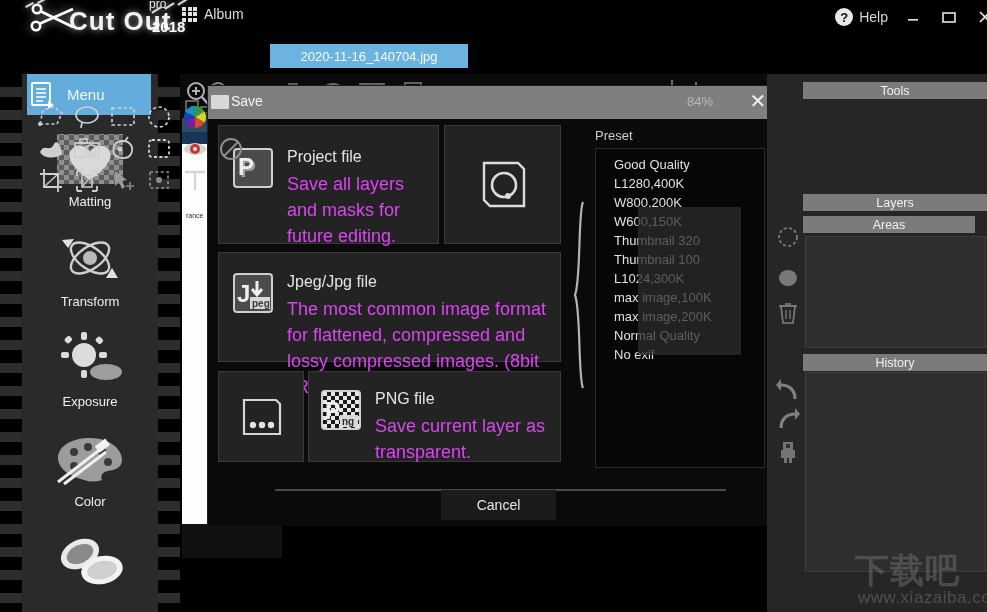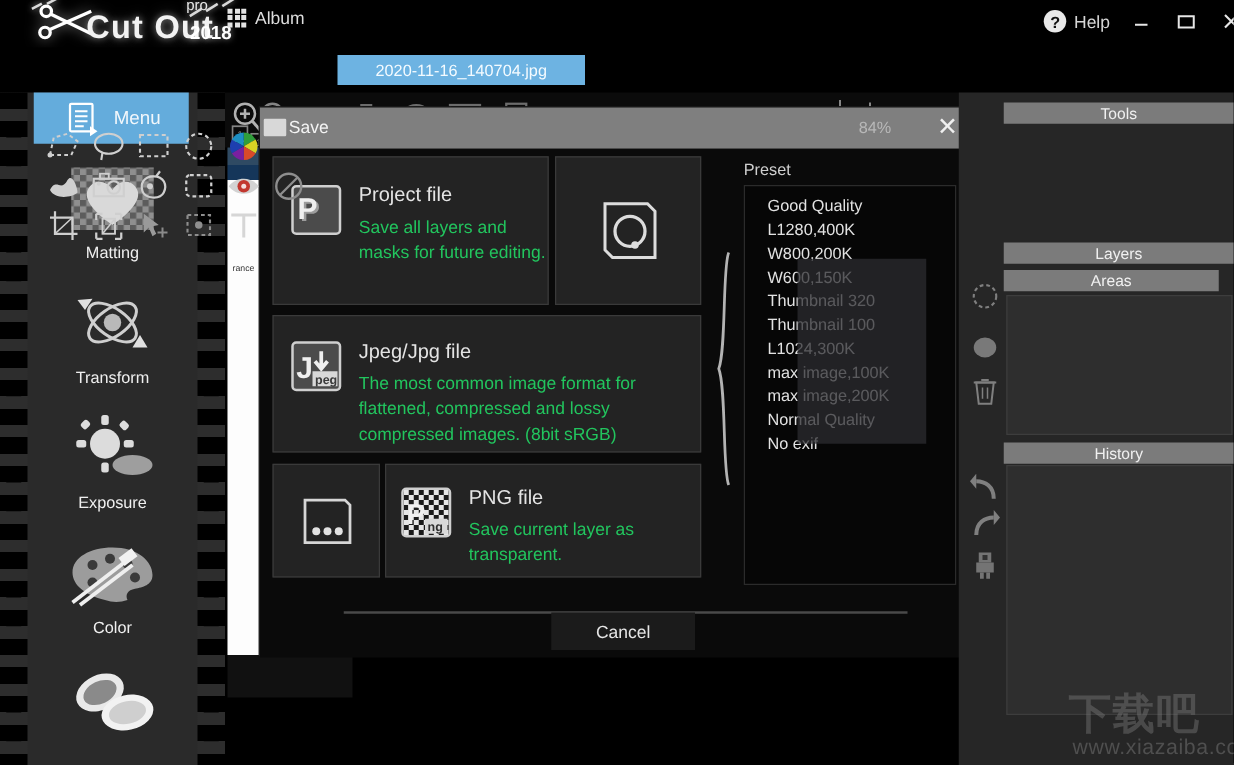--- a/index.html
+++ b/index.html
@@ -48,21 +48,21 @@
     background: #6db3e2; color: #f4fbff; font-size: 13px; display: flex; align-items: center;
     justify-content: center; cursor: pointer; }
 
   
   .sidebar { position: absolute; left: 0; top: 74px; width: 180px; height: 538px; background: #2a2a2a; }
   .film { position: absolute; top: 0; width: 22px; height: 538px;
     background: repeating-linear-gradient(to bottom, #000 0 13px, #2d2d2d 13px 23px); }
   .film.l { left: 0; } .film.r { left: 158px; }
   .film i { position: absolute; left: 5px; width: 12px; height: 9px; background: #000; }
   .menu-btn { position: absolute; left: 27px; top: 0px; width: 124px; height: 41px; background: #64acdc;
-    display: flex; align-items: center; gap: 10px; padding-left: 24px; cursor: pointer; }
+    display: flex; align-items: center; gap: 10px; cursor: pointer; }
   .menu-lbl { color: #f2f7fb; font-size: 15px; }
   .side-item { position: absolute; left: 22px; width: 136px; text-align: center; cursor: pointer; }
   .side-item .lbl { color: #efefef; font-size: 13px; margin-top: 4px; }
   .side-ico { width: 92px; height: 60px; margin: 0 auto; position: relative; }
 
   
   .editor { position: absolute; left: 180px; top: 74px; width: 587px; height: 538px; background: #000; }
   .toolbar { position: absolute; left: 0; top: 0; width: 587px; height: 44px; background: #0b0b0b; }
   .tb-ico { position: absolute; top: 6px; opacity: .85; }
   .histogram { position: absolute; right: 0; top: 4px; width: 100px; height: 36px; }
@@ -81,21 +81,21 @@
   .dlg-head-fileicon { position: absolute; left: 3px; top: 9px; width: 18px; height: 14px;
     background: #d8d8d8; border-radius: 1px; }
   .dlg-zoom { position: absolute; right: 68px; top: 8px; font-size: 13px; color: #b8b8b8; }
   .dlg-close { position: absolute; right: 12px; top: 4px; font-size: 20px; color: #f0f0f0; cursor: pointer;
     width: 22px; height: 22px; display: flex; align-items: center; justify-content: center; }
 
   .dlg-body { position: absolute; left: 0; top: 33px; width: 573px; height: 407px; background: #0a0a0a; }
 
   .card { position: absolute; background: #232323; border: 1px solid #3a3a3a; cursor: pointer; }
   .card-title { font-size: 16px; color: #e4e4e4; }
-  .card-desc { font-size: 14px; color: #22c55e; line-height: 1.45; margin-top: 5px; }
+  .card-desc { font-size: 18px; color: #d946ef; line-height: 1.45; margin-top: 5px; }
 
   .fmt-ico { width: 40px; height: 40px; border: 2px solid #cfcfcf; border-radius: 4px;
     background: #4b4b4b; position: relative; flex: 0 0 auto; }
 
   .preset-label { position: absolute; left: 595px; top: 128px; font-size: 13px; color: #cfcfcf; }
   .preset-box { position: absolute; left: 595px; top: 148px; width: 170px; height: 320px;
     background: #060606; border: 1px solid #2b2b2b; }
   .preset-list { padding-top: 6px; }
   .preset-item { font-size: 13px; color: #e2e2e2; padding: 2px 0 2px 18px; cursor: pointer; }
   .ghost-menu { position: absolute; left: 638px; top: 207px; width: 103px; height: 148px;

